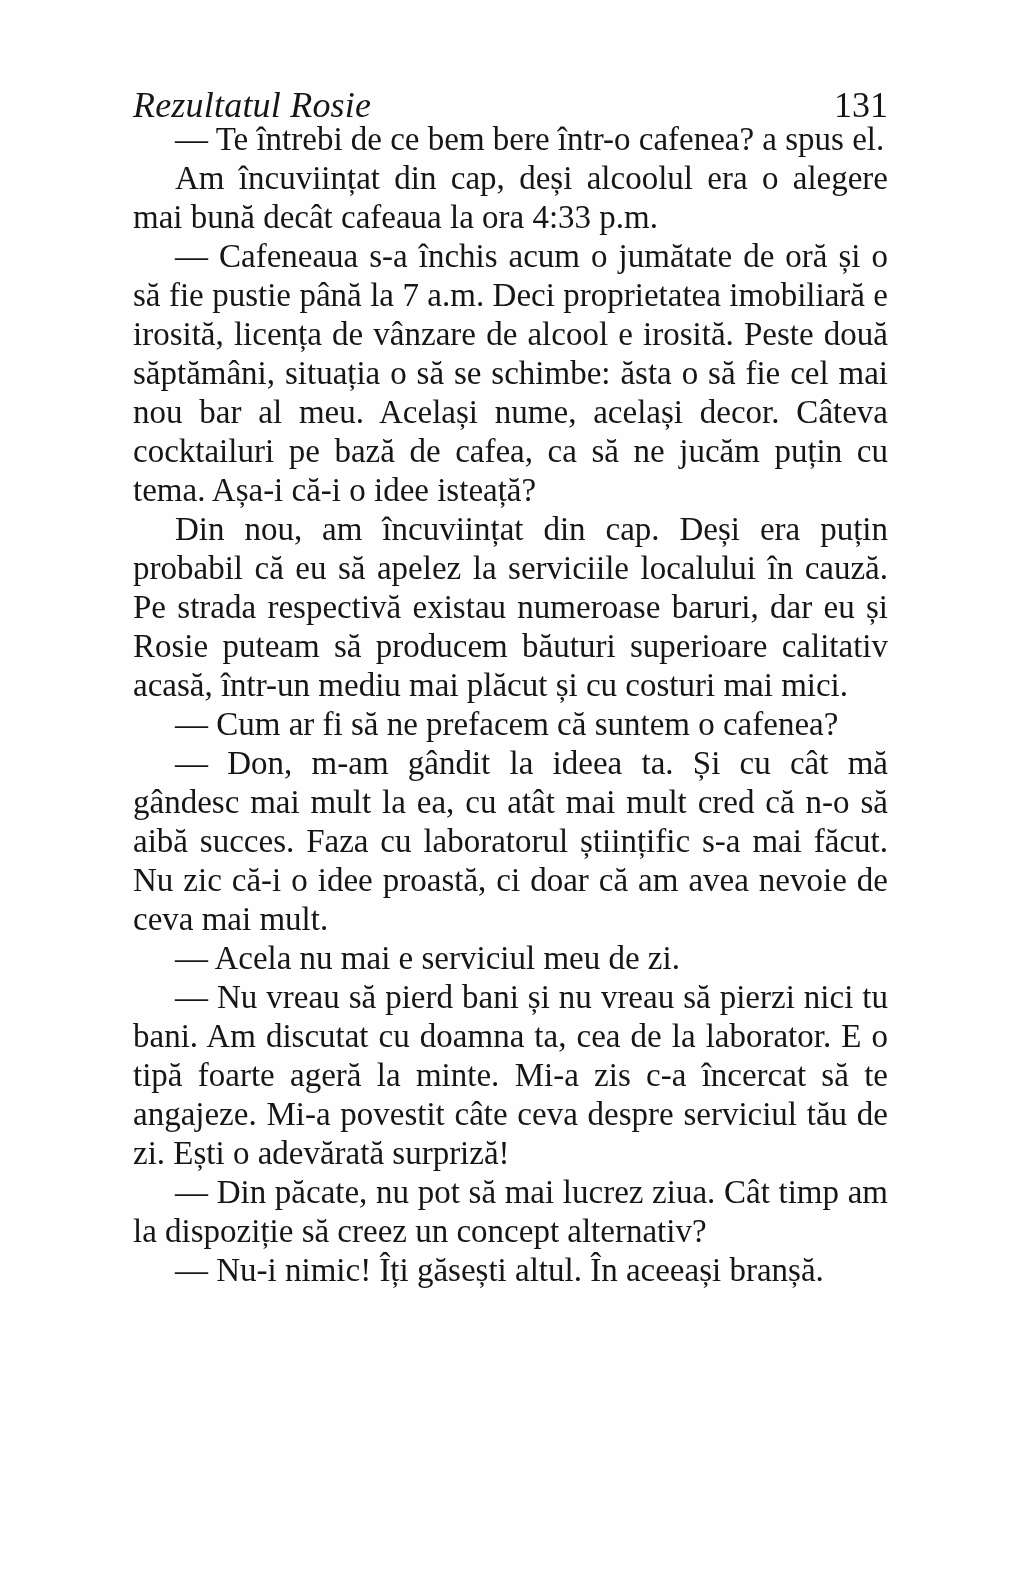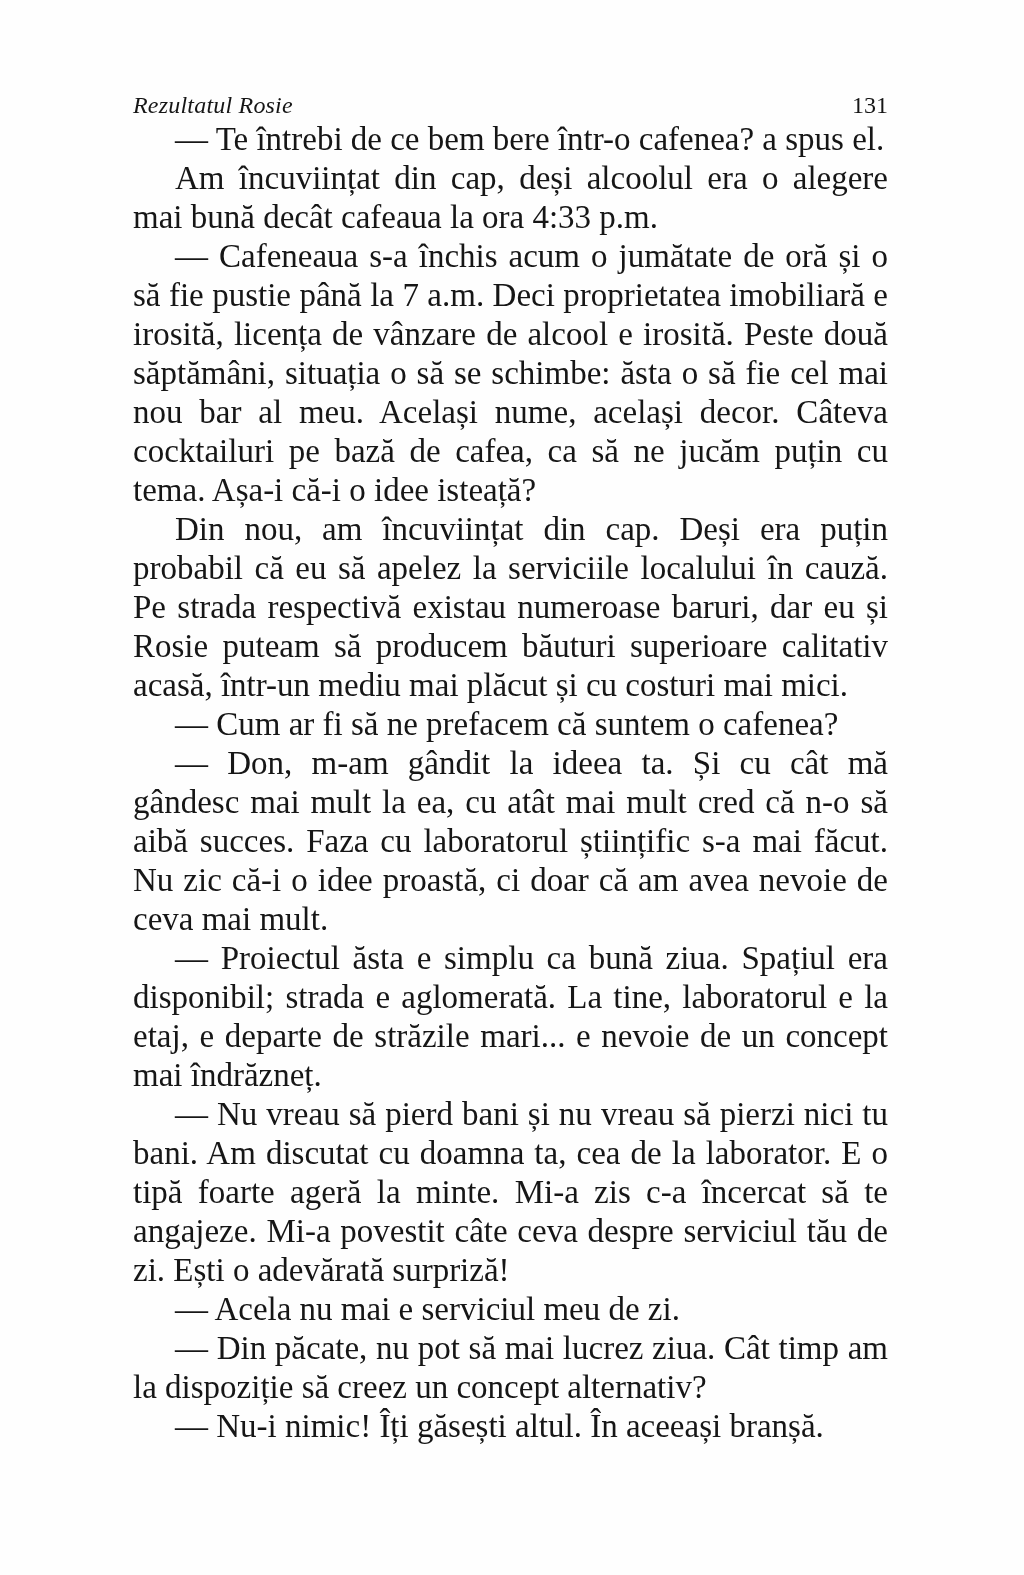--- a/index.html
+++ b/index.html
@@ -15,21 +15,21 @@
     box-sizing: border-box;
     padding: 90px 136px 0 133px;
     overflow: hidden;
     font-family: "Liberation Serif", "DejaVu Serif", serif;
     color: #161616;
   }
   .running-header {
     display: flex;
     justify-content: space-between;
     align-items: baseline;
-    font-size: 24px;
+    font-size: 36px;
     line-height: 30px;
   }
   .running-header .book-title {
     font-style: italic;
     letter-spacing: 0.2px;
   }
   .running-header .page-number {
     font-style: normal;
   }
   .body-text {
@@ -52,19 +52,18 @@
     <span class="book-title">Rezultatul Rosie</span>
     <span class="page-number">131</span>
   </div>
   <div class="body-text">
     <p>— Te întrebi de ce bem bere într-o cafenea? a spus el.</p>
     <p>Am încuviințat din cap, deși alcoolul era o alegere mai bună decât cafeaua la ora 4:33 p.m.</p>
     <p>— Cafeneaua s-a închis acum o jumătate de oră și o să fie pustie până la 7 a.m. Deci proprietatea imobiliară e irosită, licența de vânzare de alcool e irosită. Peste două săptămâni, situația o să se schimbe: ăsta o să fie cel mai nou bar al meu. Același nume, același decor. Câteva cocktailuri pe bază de cafea, ca să ne jucăm puțin cu tema. Așa-i că-i o idee isteață?</p>
     <p>Din nou, am încuviințat din cap. Deși era puțin probabil că eu să apelez la serviciile localului în cauză. Pe strada respectivă existau numeroase baruri, dar eu și Rosie puteam să producem băuturi superioare calitativ acasă, într-un mediu mai plăcut și cu costuri mai mici.</p>
     <p>— Cum ar fi să ne prefacem că suntem o cafenea?</p>
     <p>— Don, m-am gândit la ideea ta. Și cu cât mă gândesc mai mult la ea, cu atât mai mult cred că n-o să aibă succes. Faza cu laboratorul științific s-a mai făcut. Nu zic că-i o idee proastă, ci doar că am avea nevoie de ceva mai mult.</p>
-    <p>— Proiectul ăsta e simplu ca bună ziua. Spațiul era disponibil; strada e aglomerată. La tine, laboratorul e la etaj, e departe de străzile mari... e nevoie de un concept mai îndrăzneț.</p>
+    <p>— Acela nu mai e serviciul meu de zi.</p>
     <p>— Nu vreau să pierd bani și nu vreau să pierzi nici tu bani. Am discutat cu doamna ta, cea de la laborator. E o tipă foarte ageră la minte. Mi-a zis c-a încercat să te angajeze. Mi-a povestit câte ceva despre serviciul tău de zi. Ești o adevărată surpriză!</p>
-    <p>— Acela nu mai e serviciul meu de zi.</p>
     <p>— Din păcate, nu pot să mai lucrez ziua. Cât timp am la dispoziție să creez un concept alternativ?</p>
     <p>— Nu-i nimic! Îți găsești altul. În aceeași branșă.</p>
   </div>
 </div>
 
 </body></html>

